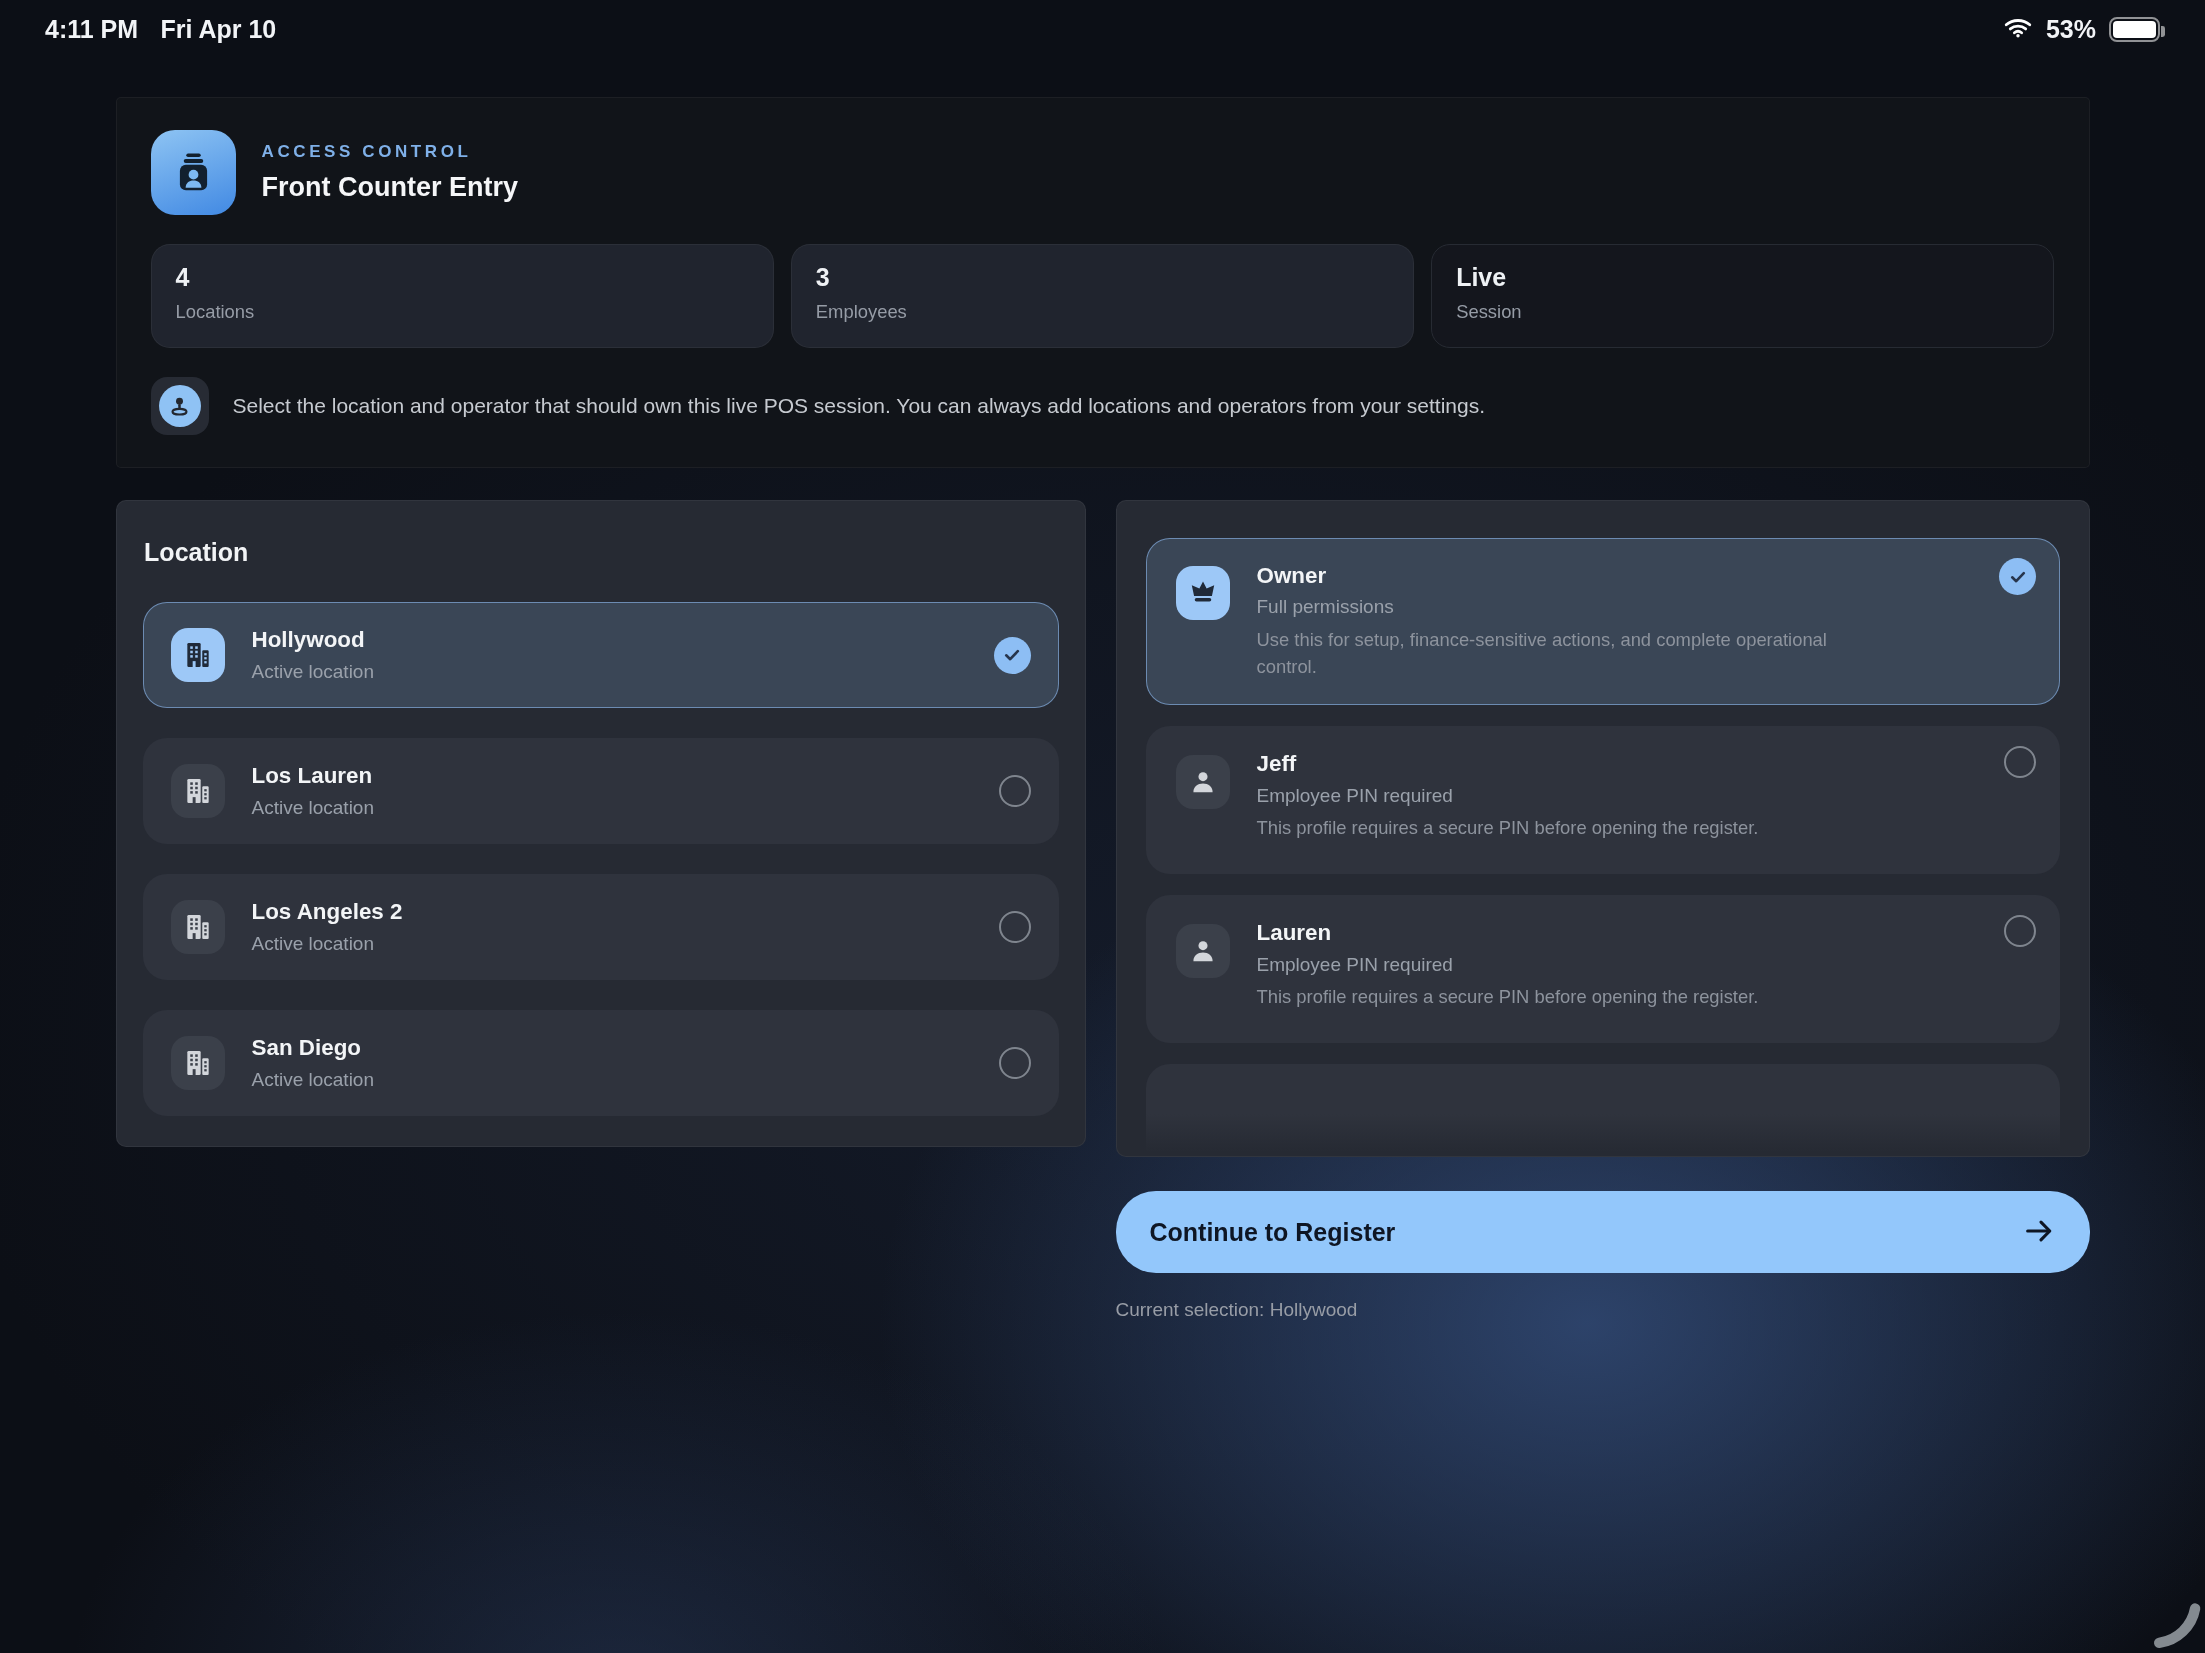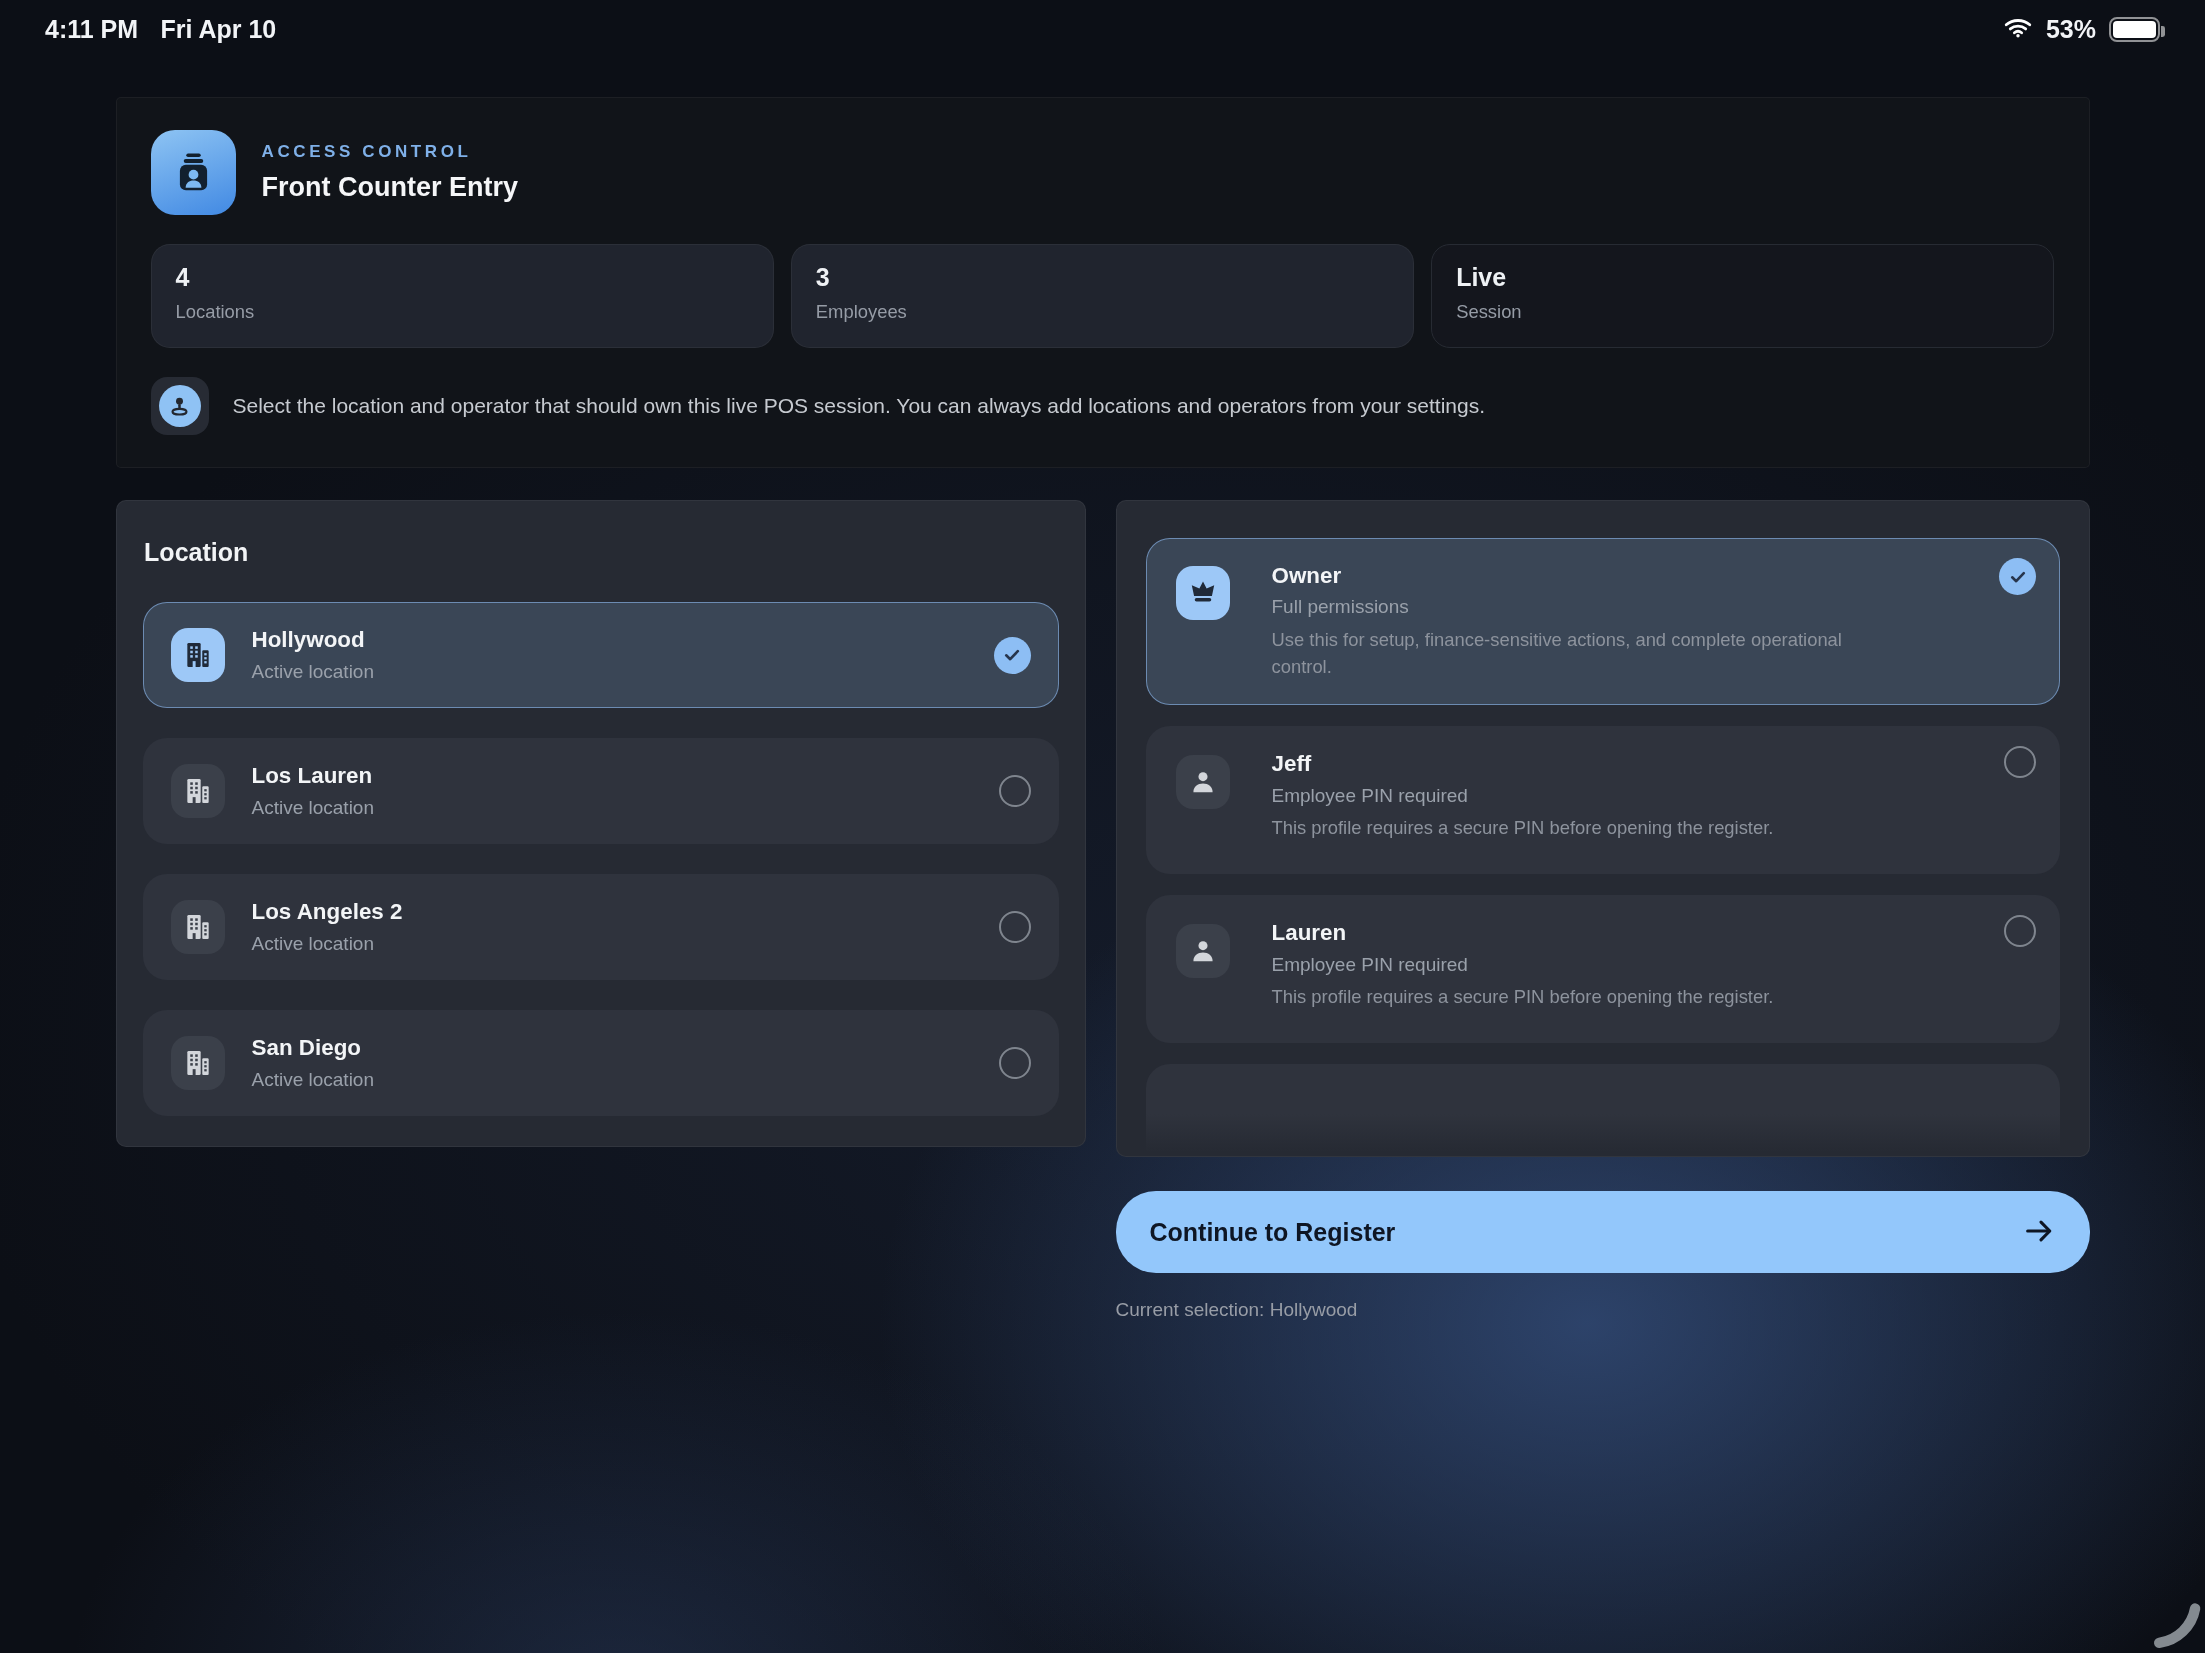--- a/index.html
+++ b/index.html
@@ -60,21 +60,21 @@
   .row-sub { display:block; font-size:19px; color:#9aa1ab; }
   .row-desc { display:block; font-size:18.4px; color:#8d939d; line-height:1.45; margin-top:8.8px; max-width:609px; }
 
   .radio { width:32px; height:32px; border-radius:50%; border:2.4px solid #7f858e; flex:none; }
   .checkmark { width:37px; height:37px; border-radius:50%; background:#8dbef4; display:flex; align-items:center; justify-content:center; flex:none; }
 
   .loc-row { height:106px; border-radius:24px; background:#2f333d; border:1.6px solid transparent; display:flex; align-items:center; padding:0 27px; margin-bottom:30px; cursor:pointer; }
   .loc-row.selected { background:#3a4656; border-color:rgba(125,163,210,0.75); }
   .loc-text { margin-left:27px; flex:1; }
 
-  .acc-row { min-height:148px; border-radius:24px; background:#2f333d; border:1.6px solid transparent; display:flex; gap:42px; padding:24px 29px; margin-bottom:21px; position:relative; cursor:pointer; }
+  .acc-row { min-height:148px; border-radius:24px; background:#2f333d; border:1.6px solid transparent; display:flex; gap:27px; padding:24px 29px; margin-bottom:21px; position:relative; cursor:pointer; }
   .acc-row.selected { background:#3a4656; border-color:rgba(125,163,210,0.75); min-height:156px; }
   .acc-row .chip { margin-top:3.2px; }
   .acc-control { position:absolute; top:19px; right:22.4px; }
   .acc-row-partial { height:148px; border-radius:24px; background:#2f333d; }
 
   .continue-btn { margin-top:34px; width:100%; height:82px; border-radius:40px; background:#93c7fb; border:none; display:flex; align-items:center; justify-content:space-between; padding:0 34px; cursor:pointer; font-family:inherit; }
   .continue-label { font-size:25px; font-weight:700; color:#0e1624; }
   .caption { display:block; margin-top:26.4px; font-size:19px; color:#989da6; }
 
   .corner-arc { position:absolute; right:0; bottom:0; width:106px; height:91px; }

